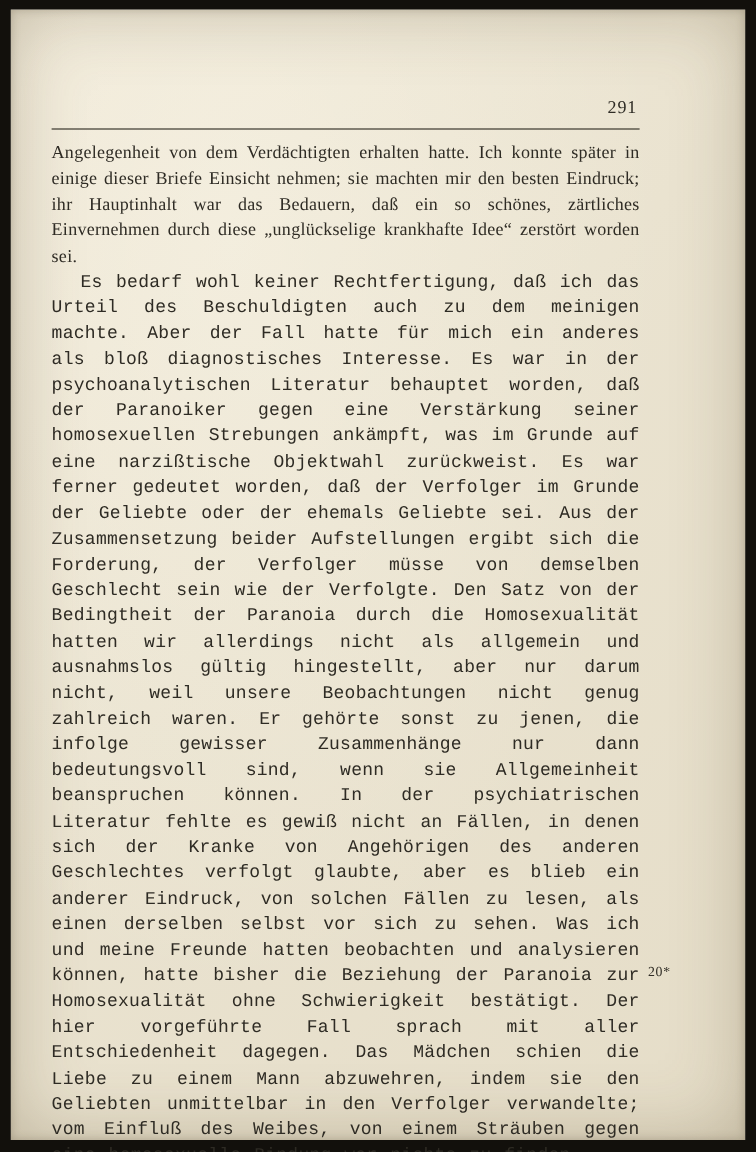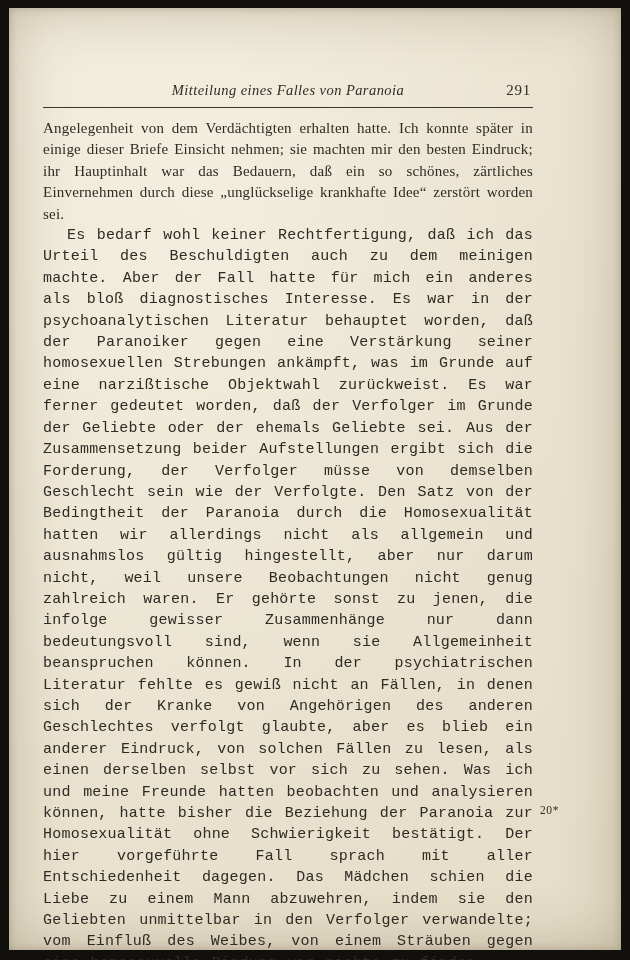--- a/index.html
+++ b/index.html
@@ -93,21 +93,20 @@
 </style>
 </head>
 <body>
 
 <div class="scan-frame">
   <div class="paper">
 
     <div class="text-block">
 
       <div class="page-header">
-        <span class="running-title">Mitteilung eines Falles von Paranoia</span>
         <span class="page-number">291</span>
       </div>
 
       <div class="header-rule"></div>
 
       <div class="body-text">
         <p class="no-indent">Angelegenheit von dem Verdächtigten erhalten hatte. Ich konnte später in einige dieser Briefe Einsicht nehmen; sie machten mir den besten Eindruck; ihr Hauptinhalt war das Bedauern, daß ein so schönes, zärtliches Einvernehmen durch diese „unglückselige krankhafte Idee“ zerstört worden sei.</p>
         <p class="indent">Es bedarf wohl keiner Rechtfertigung, daß ich das Urteil des Beschuldigten auch zu dem meinigen machte. Aber der Fall hatte für mich ein anderes als bloß diagnostisches Interesse. Es war in der psychoanalytischen Literatur behauptet worden, daß der Paranoiker gegen eine Verstärkung seiner homosexuellen Strebungen ankämpft, was im Grunde auf eine narzißtische Objektwahl zurückweist. Es war ferner gedeutet worden, daß der Verfolger im Grunde der Geliebte oder der ehemals Geliebte sei. Aus der Zusammensetzung beider Aufstellungen ergibt sich die Forderung, der Verfolger müsse von demselben Geschlecht sein wie der Verfolgte. Den Satz von der Bedingtheit der Paranoia durch die Homosexualität hatten wir allerdings nicht als allgemein und ausnahmslos gültig hingestellt, aber nur darum nicht, weil unsere Beobachtungen nicht genug zahlreich waren. Er gehörte sonst zu jenen, die infolge gewisser Zusammenhänge nur dann bedeutungsvoll sind, wenn sie Allgemeinheit beanspruchen können. In der psychiatrischen Literatur fehlte es gewiß nicht an Fällen, in denen sich der Kranke von Angehörigen des anderen Geschlechtes verfolgt glaubte, aber es blieb ein anderer Eindruck, von solchen Fällen zu lesen, als einen derselben selbst vor sich zu sehen. Was ich und meine Freunde hatten beobachten und analysieren können, hatte bisher die Beziehung der Paranoia zur Homosexualität ohne Schwierigkeit bestätigt. Der hier vorgeführte Fall sprach mit aller Entschiedenheit dagegen. Das Mädchen schien die Liebe zu einem Mann abzuwehren, indem sie den Geliebten unmittelbar in den Verfolger verwandelte; vom Einfluß des Weibes, von einem Sträuben gegen eine homosexuelle Bindung war nichts zu finden.</p>
       </div>
 

